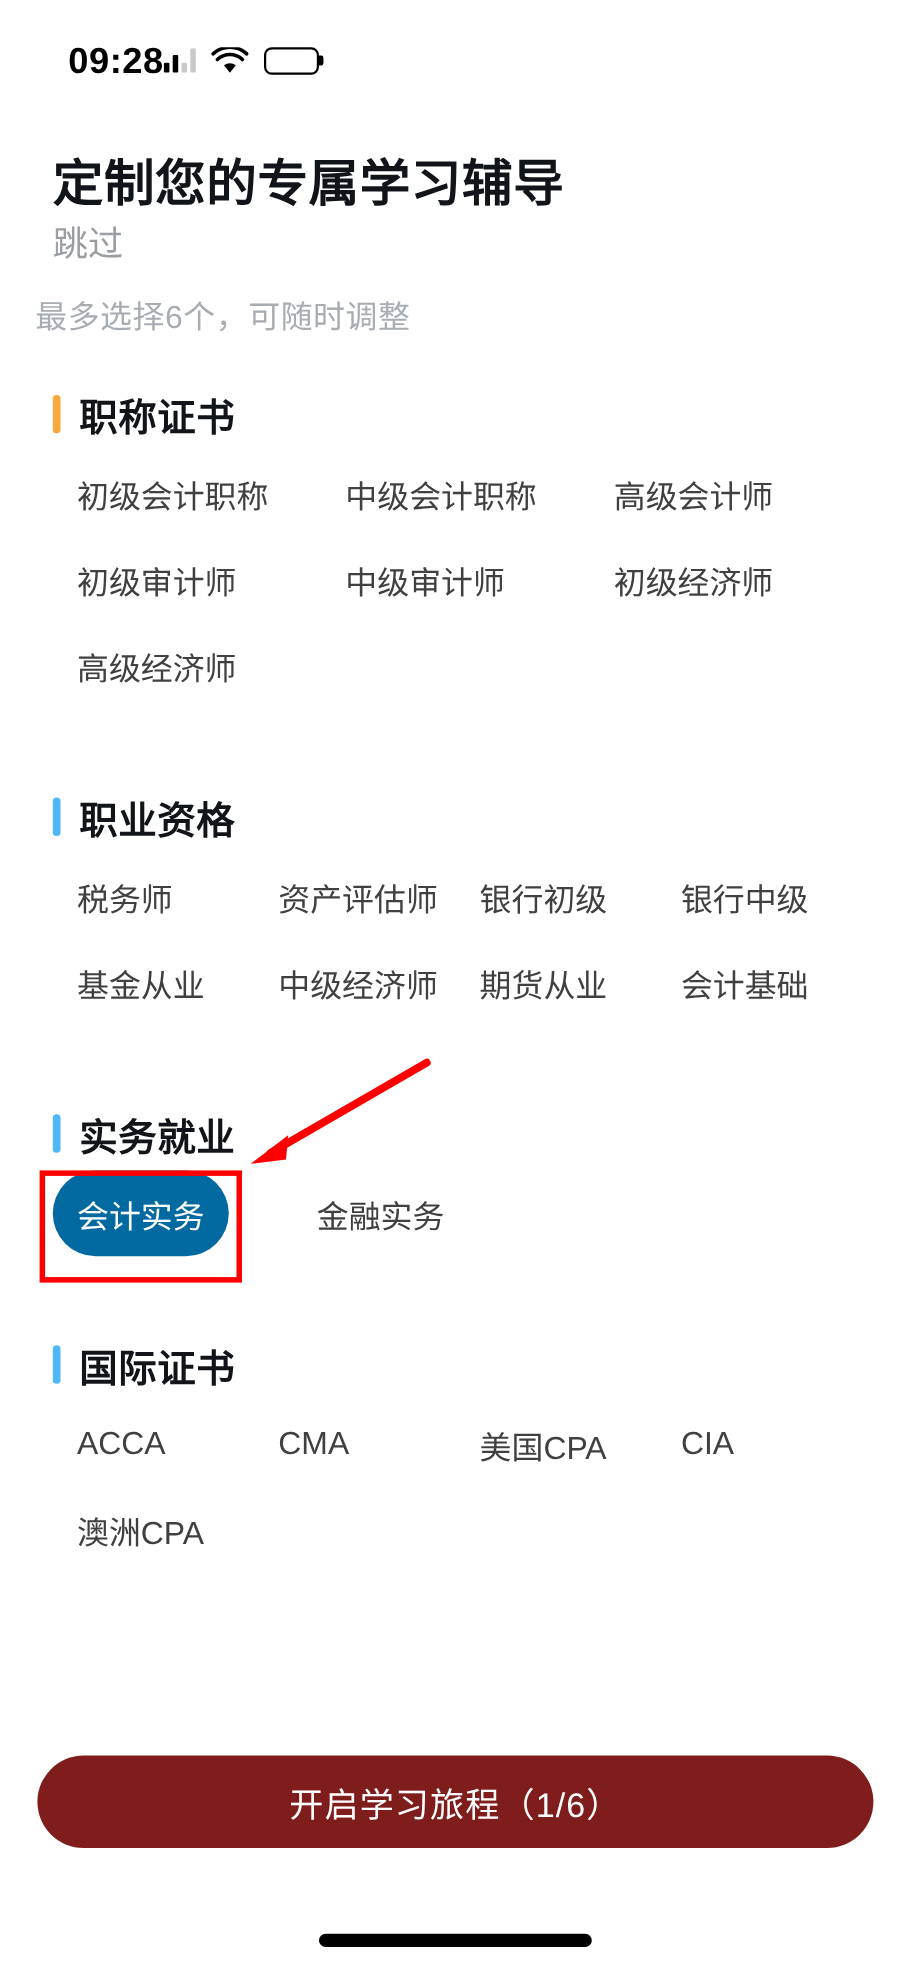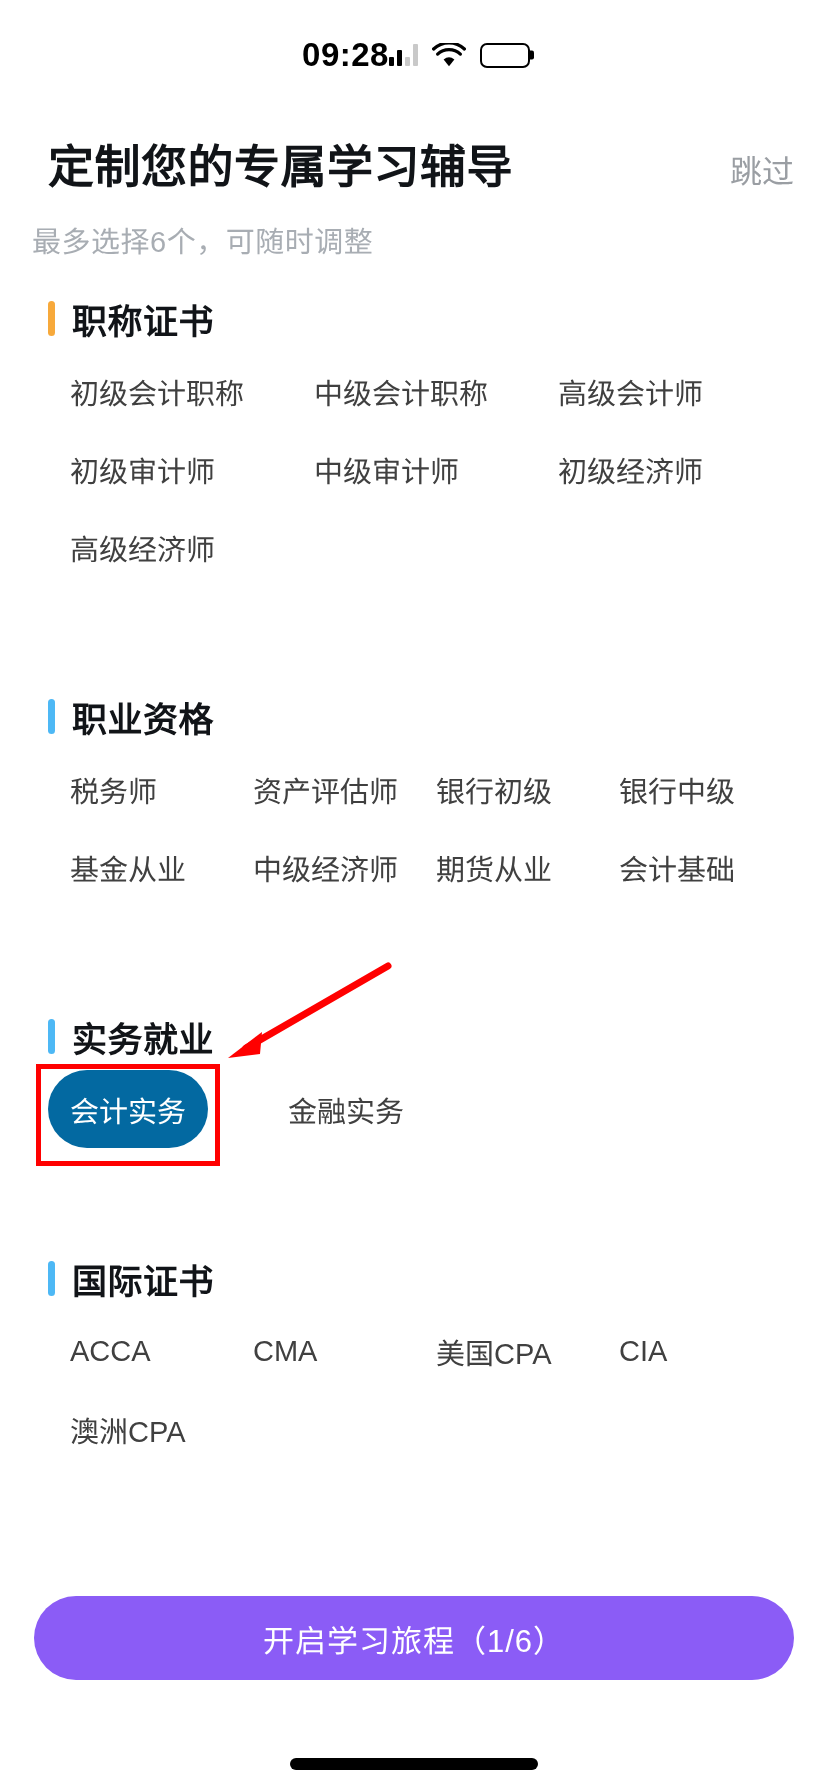--- a/index.html
+++ b/index.html
@@ -14,21 +14,21 @@
     font-family: "Liberation Sans", "DejaVu Sans", sans-serif;
     -webkit-font-smoothing: antialiased;
     position: relative;
   }
 
   
   .status-bar {
     height: 92px;
     display: flex;
     align-items: center;
-    justify-content: center;
+    justify-content: flex-start;
     padding: 18px 58px 0 62px;
   }
   .status-time {
     font-size: 33px;
     font-weight: bold;
     color: #000;
     letter-spacing: 0.5px;
   }
   .status-right {
     display: flex;
@@ -76,20 +76,21 @@
     background: #000;
     border-radius: 3.5px;
   }
 
   
   .header {
     display: flex;
     align-items: baseline;
     justify-content: space-between;
     padding: 38px 34px 0 48px;
+    flex-direction: column;
   }
   .page-title {
     font-size: 46px;
     font-weight: bold;
     color: #111418;
     letter-spacing: 0.5px;
   }
   .skip-link {
     font-size: 32px;
     color: #9a9ea3;
@@ -98,22 +99,22 @@
   .subtitle {
     padding: 22px 0 0 32px;
     font-size: 29px;
     color: #a8adb3;
     letter-spacing: 0.5px;
   }
 
   
   .content { padding: 0 48px; position: relative; }
 
-  .section { margin-top: 34px; }
-  .section.gap-big { margin-top: 106px; }
+  .section { margin-top: 46px; }
+  .section.gap-big { margin-top: 74px; }
 
   .section-head {
     display: flex;
     align-items: center;
     gap: 17px;
     height: 48px;
   }
   .section-bar {
     width: 7px;
     height: 35px;
@@ -170,21 +171,21 @@
   .cta-wrap {
     position: absolute;
     left: 0;
     right: 0;
     bottom: 112px;
     padding: 0 34px;
   }
   .cta-button {
     width: 100%;
     height: 84px;
-    background: #8b5cf6;
+    background: #7f1d1d;
     border: none;
     border-radius: 42px;
     color: #fff;
     font-size: 31px;
     font-family: inherit;
     letter-spacing: 1px;
     cursor: pointer;
   }
 
   .home-indicator {

